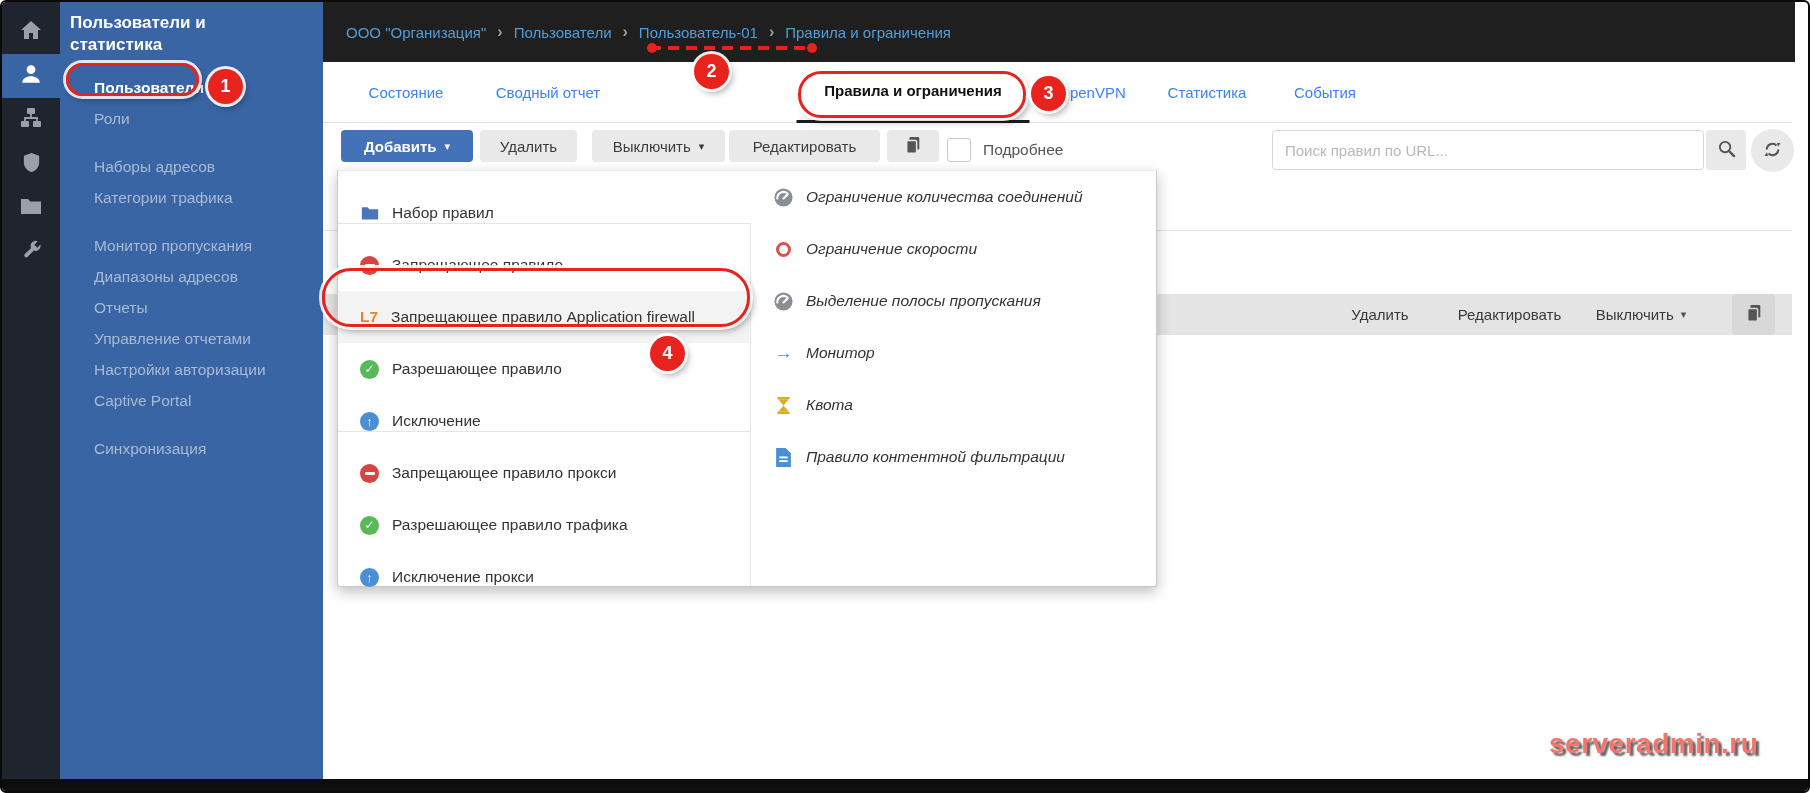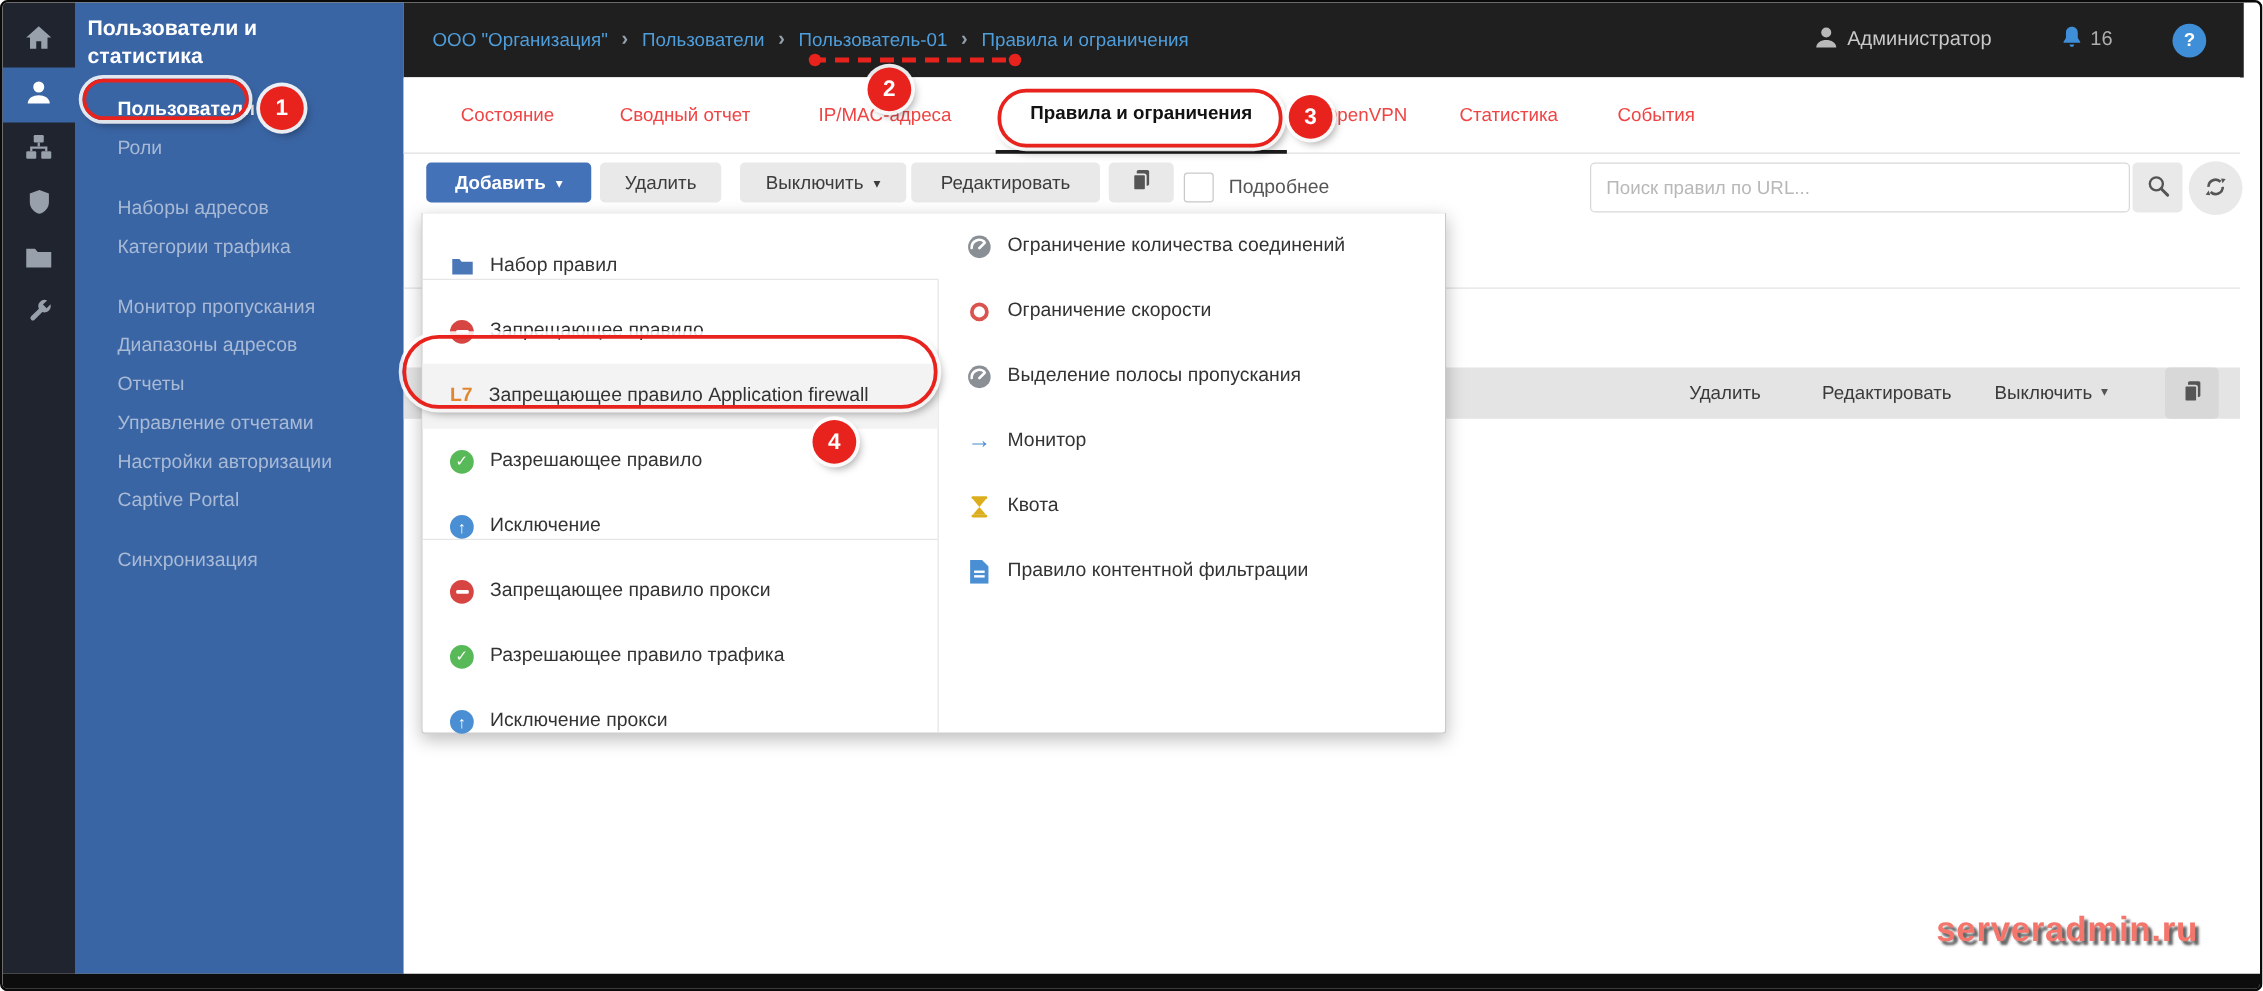--- a/index.html
+++ b/index.html
@@ -30,21 +30,21 @@
   .user-label { color:#c8c8c8; font-size:16px; margin-left:7px; cursor:pointer; }
   .bell-wrap { display:flex; align-items:center; margin-left:55px; cursor:pointer; }
   .bell-count { color:#aeaeae; font-size:16px; margin-left:5px; }
   .help-btn { width:27px; height:27px; border-radius:50%; background:#3f8fd8; color:#fff; font-weight:bold;
               font-size:15px; display:flex; align-items:center; justify-content:center; margin-left:48px; cursor:pointer; }
 
   
   .content { position:absolute; left:321px; top:60px; width:1469px; height:717px; background:#fff; }
   .tabsrow { position:absolute; top:0; left:0; right:0; height:61px; background:#fff; border-bottom:1px solid #e0e0e0; }
   .tab { position:absolute; top:0; height:61px; line-height:61px; transform:translateX(-50%);
-         font-size:15px; color:#ef4444; cursor:pointer; white-space:nowrap;text-align:right; }
+         font-size:15px; color:#3b82f6; cursor:pointer; white-space:nowrap;text-align:right; }
   .tab.active { font-weight:bold; color:#121212; text-align:center; border-bottom:3px solid #1c1c1c; line-height:58px; }
 
   .btn { position:absolute; top:68px; height:32px; border:none; border-radius:4px; background:#e9e9e9; color:#3c3c3c;
          font-size:15px; font-family:inherit; display:flex; align-items:center; justify-content:center; gap:8px; cursor:pointer; }
   .btn .caret { font-size:11px; color:inherit; }
   .btn-add { background:#4472b8; color:#fff; font-weight:bold; }
   .checkbox { position:absolute; left:624px; top:76px; width:24px; height:24px; background:#fff;
               border:1px solid #c9c9c9; border-radius:3px; cursor:pointer; }
   .details-label { position:absolute; left:660px; top:68px; height:40px; line-height:40px; font-size:15.5px; color:#555; }
   .search-input { position:absolute; left:949px; top:68px; width:432px; height:40px; border:1px solid #d8d8d8;
@@ -62,21 +62,21 @@
              border-radius:4px; display:flex; align-items:center; justify-content:center; cursor:pointer; }
 
   
   .dropdown { position:absolute; left:14px; top:108px; width:820px; height:417px; background:#fff;
               border:1px solid #c9c9c9; border-top:1px solid #ececec; border-radius:0 0 3px 3px;
               box-shadow:0 5px 14px rgba(0,0,0,.25); z-index:30; }
   .mcol-l { position:absolute; left:0; top:16px; width:412px; }
   .mcol-r { position:absolute; left:412px; top:0; width:406px; }
   .menu-item { display:flex; align-items:center; height:52px; padding-left:22px; gap:13px; font-size:15.5px;
                color:#333; cursor:pointer; white-space:nowrap; }
-  .mcol-r .menu-item { padding-left:24px; }
+  .mcol-r .menu-item { padding-left:24px;font-style:italic; }
   .menu-item.hl { background:#f3f3f3; }
   .msep { position:absolute; left:0; width:412px; border-top:1px solid #e5e5e5; }
   .vdiv { position:absolute; left:412px; top:52px; bottom:0; width:1px; background:#e5e5e5; }
 
   .ic { width:19px; height:19px; display:flex; align-items:center; justify-content:center; flex:0 0 auto; }
   .ic-deny { background:#d64541; border-radius:50%; }
   .ic-deny::after { content:""; width:10px; height:3px; background:#fff; border-radius:1px; }
   .ic-allow { background:#57b957; border-radius:50%; color:#fff; font-size:12px; font-weight:bold; }
   .ic-allow::after { content:"✓"; }
   .ic-exc { background:#4a8fd3; border-radius:50%; color:#fff; font-size:13px; font-weight:bold; }
@@ -164,45 +164,27 @@
   <div class="topbar">
     <div class="crumbs">
       <span class="crumb">ООО "Организация"</span>
       <span class="crumb-sep">›</span>
       <span class="crumb">Пользователи</span>
       <span class="crumb-sep">›</span>
       <span class="crumb">Пользователь-01</span>
       <span class="crumb-sep">›</span>
       <span class="crumb">Правила и ограничения</span>
     </div>
-    <div class="top-right">
-      <span><svg width="20" height="20" viewBox="0 0 20 20" fill="#b9b9b9">
-            <circle cx="10" cy="6" r="4"></circle>
-            <path d="M2 18c0-4 4-6 8-6s8 2 8 6z"></path>
-          </svg></span>
-      <span class="user-label">Администратор</span>
-      <span class="bell-wrap">
-        <span><svg width="19" height="19" viewBox="0 0 20 20" fill="#3f8fd8">
-              <path d="M10 1.5c-3 0-5 2.2-5 5v4.5L3 14v1h14v-1l-2-3V6.5c0-2.8-2-5-5-5z"></path>
-              <path d="M8 16.5a2 2 0 004 0z"></path>
-            </svg></span>
-        <span class="bell-count">16</span>
-      </span>
-      <span class="help-btn">
-          <span>?</span>
-        </span>
-    </div>
   </div>
 
   <div class="content">
 
     <div class="tabsrow">
       <div class="tab" style="left:83px">Состояние</div>
       <div class="tab" style="left:225px">Сводный отчет</div>
-      <div class="tab" style="left:385px">IP/MAC-адреса</div>
       <div class="tab active" style="left:590px;width:233px">Правила и ограничения</div>
       <div class="tab" style="left:769px">OpenVPN</div>
       <div class="tab" style="left:884px">Статистика</div>
       <div class="tab" style="left:1002px">События</div>
     </div>
 
     <button class="btn btn-add" style="left:18px;width:132px">
       <span>Добавить</span>
         <span class="caret">▾</span>
     </button>

